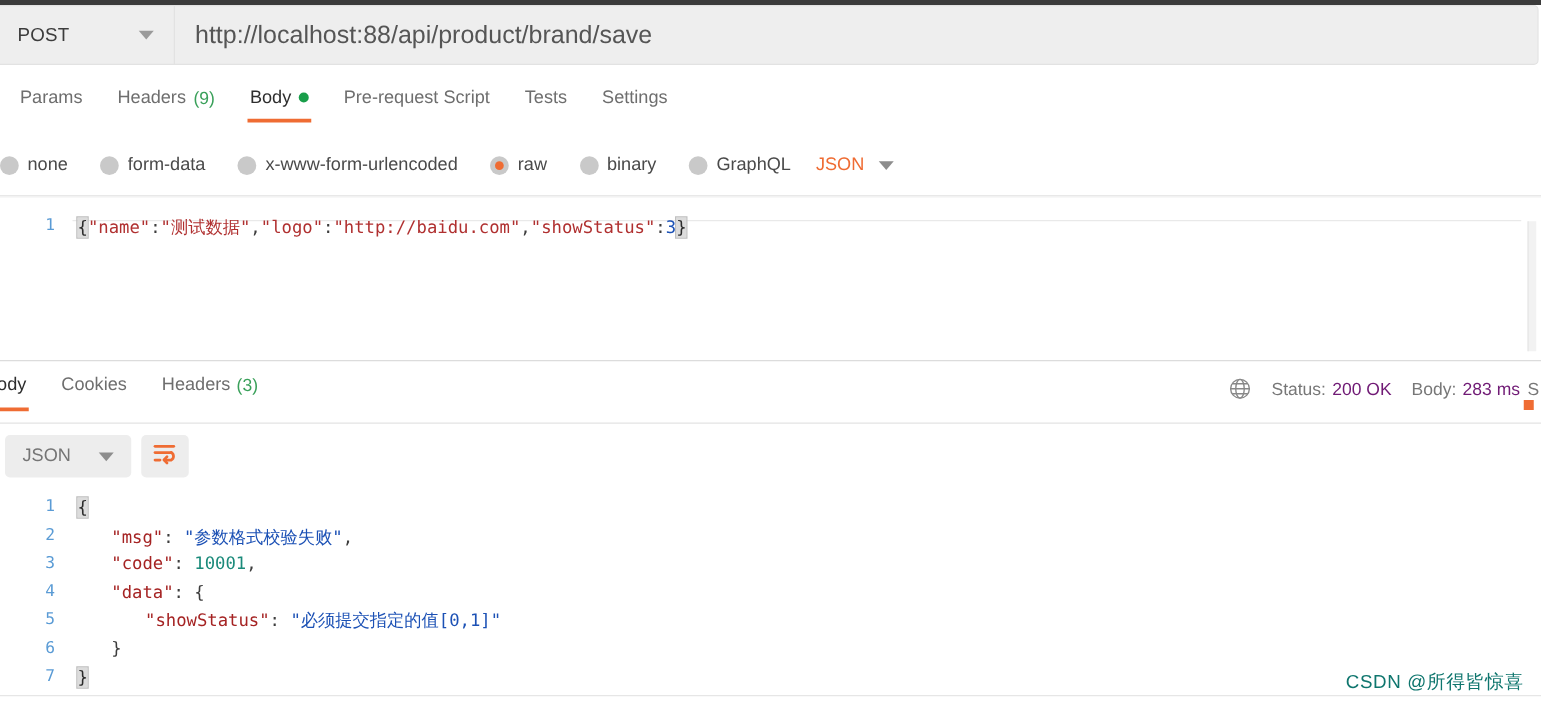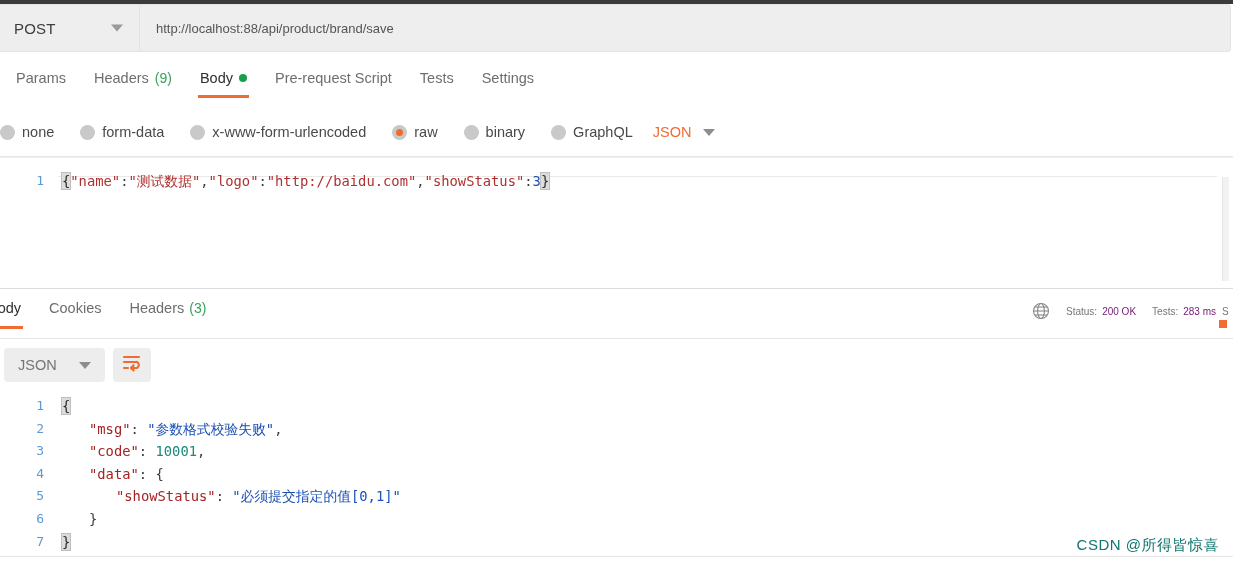--- a/index.html
+++ b/index.html
@@ -55,21 +55,21 @@
     background: #eeeeee;
     border: 1px solid #e2e2e2;
     border-left: none;
     border-top-right-radius: 4px;
     border-bottom-right-radius: 4px;
     display: flex; align-items: center;
     padding: 0 16px;
     margin-right: 2px;
   }
   .url-text {
-    font-size: 13px; color: #555555;
+    font-size: 20px; color: #555555;
   }
 
   
   .req-tabs {
     position: absolute; left: 0; top: 66px;
     width: 1233px; height: 39px;
     display: flex; align-items: flex-start;
     padding-left: 2px;
   }
   .req-tab {
@@ -193,21 +193,21 @@
   .resp-tab.active::after {
     content: "";
     position: absolute; left: 0px; right: 12px; bottom: 0;
     height: 3px; background: #ef6c33;
   }
 
   
   .status-group {
     position: absolute; right: 0px; top: 302px;
     display: flex; align-items: center; gap: 16px;
-    font-size: 10px; color: #777777;
+    font-size: 14px; color: #777777;
     white-space: nowrap;
   }
   .globe-icon { width: 18px; height: 18px; flex: 0 0 auto; }
   .stat-val { color: #701a75; }
   .size-cut { overflow: hidden; width: 11px; color: #777777; }
   .orange-sq {
     position: absolute; left: 1219px; top: 320px;
     width: 8px; height: 8px; background: #ef6c33;
   }
 
@@ -379,21 +379,21 @@
       <svg width="18" height="18" viewBox="0 0 18 18">
         <circle cx="9" cy="9" r="7.5" fill="none" stroke="#888" stroke-width="1.1"></circle>
         <ellipse cx="9" cy="9" rx="3.4" ry="7.5" fill="none" stroke="#888" stroke-width="1.1"></ellipse>
         <line x1="1.6" y1="9" x2="16.4" y2="9" stroke="#888" stroke-width="1.1"></line>
         <line x1="2.8" y1="5" x2="15.2" y2="5" stroke="#888" stroke-width="1.1"></line>
         <line x1="2.8" y1="13" x2="15.2" y2="13" stroke="#888" stroke-width="1.1"></line>
       </svg>
     </span>
     <span>Status:</span>
     <span class="stat-val" style="margin-left:-11px;">200 OK</span>
-    <span>Tests:</span>
+    <span>Body:</span>
     <span class="stat-val" style="margin-left:-11px;">283 ms</span>
     <span class="size-cut" style="margin-left:-10px; margin-right:0;">S</span>
   </div>
   <div class="orange-sq"></div>
 
   <div class="resp-divider"></div>
 
   <div class="resp-toolbar">
     <div class="fmt-select">
       <span>JSON</span>

